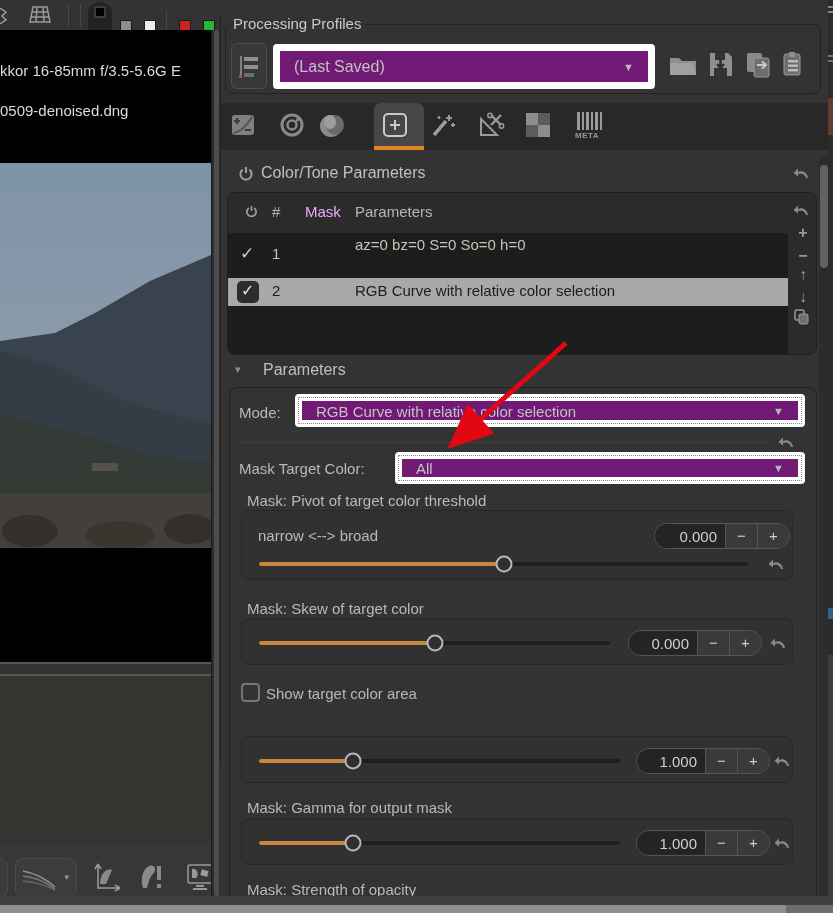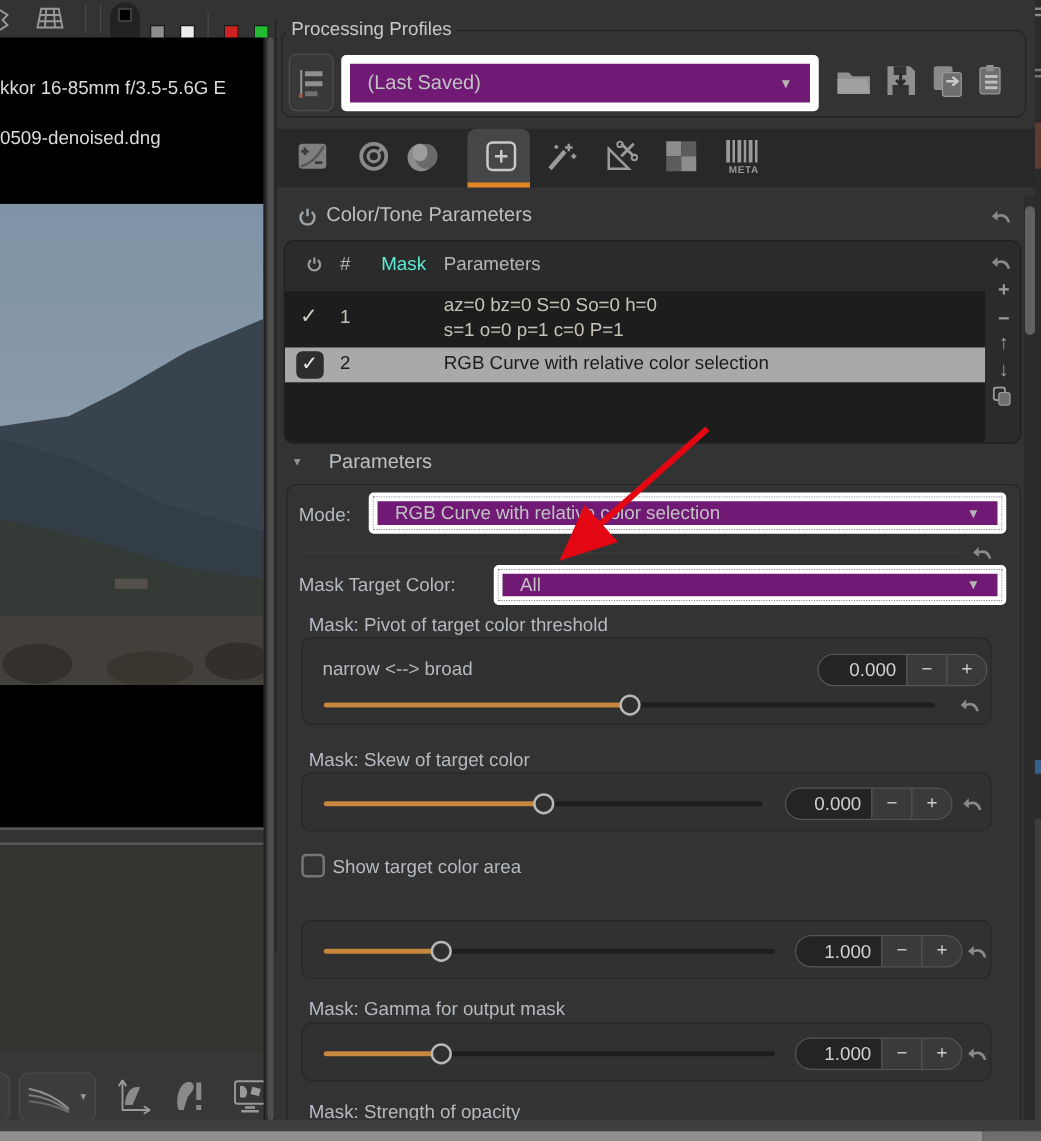--- a/index.html
+++ b/index.html
@@ -36,21 +36,21 @@
   #pp-frame{left:4px;top:9px;width:596px;height:70px;border:1px solid #232323;border-radius:8px}
   .btn-sq{border:1px solid #4f4f4f;border-radius:6px;background:#383838}
   #combo-profiles{left:52px;top:29px;width:382px;height:45px}
   .combo{background:#701a75;border:7px solid #ffffff;border-radius:4px}
   .combo .txt{position:absolute;left:14px;top:50%;transform:translateY(-50%);font-size:16px;color:#c2c2c2;white-space:nowrap}
   .combo .arr{position:absolute;right:14px;top:50%;transform:translateY(-50%);font-size:11px;color:#b5b5b5}
   .combo.focus{outline:1px dotted #8a8a8a;outline-offset:-4px}
   #tool-tabs{left:0;top:88px;width:613px;height:47px;background:#282828}
   #tab-sel-bg{left:153px;top:0;width:50px;height:47px;background:#464646;border-radius:7px 7px 0 0}
   #tab-underline{left:153px;top:43px;width:50px;height:4px;background:var(--accent-orange)}
-  .tab{width:40px;height:40px;top:2px;display:flex;align-items:center;justify-content:center;flex-direction:column}
+  .tab{width:40px;height:40px;top:2px;display:flex;justify-content:center;flex-direction:column}
   #ctc-header{left:0;top:142px;width:613px;height:35px}
   #ctc-title{left:40px;top:7px;font-size:16px;color:#bcc0c4}
   #mask-frame{left:6px;top:177px;width:590px;height:163px;border:1px solid #1f1f1f;border-radius:8px;background:#2b2b2b;overflow:hidden}
   .mrow{left:0;width:560px;background:#1d1d1d}
   .mtext{font-size:15px;color:#c6c3b6;white-space:nowrap}
   #mask-row-2{background:var(--selected-row-bg)}
   #mask-row-2 .mtext,#mask-row-2 .mnum{color:#1c1c1c}
   .sidebtn{left:562px;width:26px;height:20px;color:#9a9a9a;font-size:16px;text-align:center;line-height:20px}
   #params-frame{left:8px;top:372px;width:588px;height:541px;border:1px solid #242424;border-bottom:none;border-radius:8px 8px 0 0}
   .panelbox{background:#313131;border:1px solid #272727;border-radius:8px}
@@ -284,30 +284,29 @@
     </svg>
   </div>
 
   <div id="mask-frame" class="abs">
     <div class="abs" style="left:0;top:0;width:590px;height:40px">
       <svg class="abs" style="left:17px;top:12px" width="13" height="14">
         <path d="M6.5 1 L6.5 6" stroke="#9a9a9a" stroke-width="1.8"></path>
         <path d="M3.8 3 A4.6 4.6 0 1 0 9.2 3" stroke="#9a9a9a" stroke-width="1.8" fill="none"></path>
       </svg>
       <div class="abs lbl" style="left:44px;top:10px;color:#b6b6b6">#</div>
-      <div class="abs lbl" style="left:77px;top:10px;color:#5eead4">Mask</div>
+      <div class="abs lbl" style="left:77px;top:10px;color:#f0abfc">Mask</div>
       <div class="abs lbl" style="left:127px;top:10px;color:#b6b6b6">Parameters</div>
     </div>
 
     <div id="mask-row-1" class="abs mrow" style="top:40px;height:45px">
       <div class="abs" style="left:12px;top:10px;font-size:17px;color:#d0cdc2">✓</div>
       <div class="abs mtext mnum" style="left:44px;top:12px">1</div>
       <div class="abs mtext" style="left:127px;top:2px;line-height:20px">
         <div>az=0 bz=0 S=0 So=0 h=0</div>
-        <div>s=1 o=0 p=1 c=0 P=1</div>
       </div>
     </div>
 
     <div id="mask-row-2" class="abs mrow" style="top:85px;height:28px">
       <div class="abs" style="left:9px;top:3px;width:22px;height:22px;background:#2d2d2d;border-radius:5px">
         <div class="abs" style="left:4px;top:0px;font-size:16px;color:#e8e8e8;font-weight:bold">✓</div>
       </div>
       <div class="abs mtext mnum" style="left:44px;top:4px">2</div>
       <div class="abs mtext" style="left:127px;top:4px">RGB Curve with relative color selection</div>
     </div>

